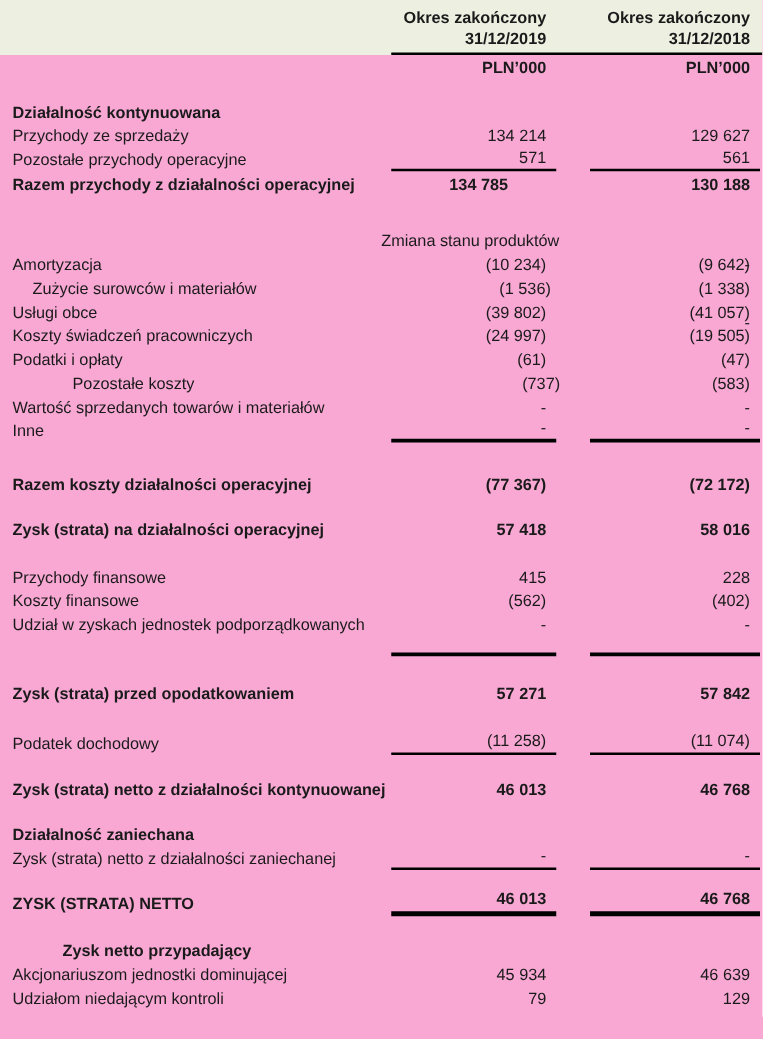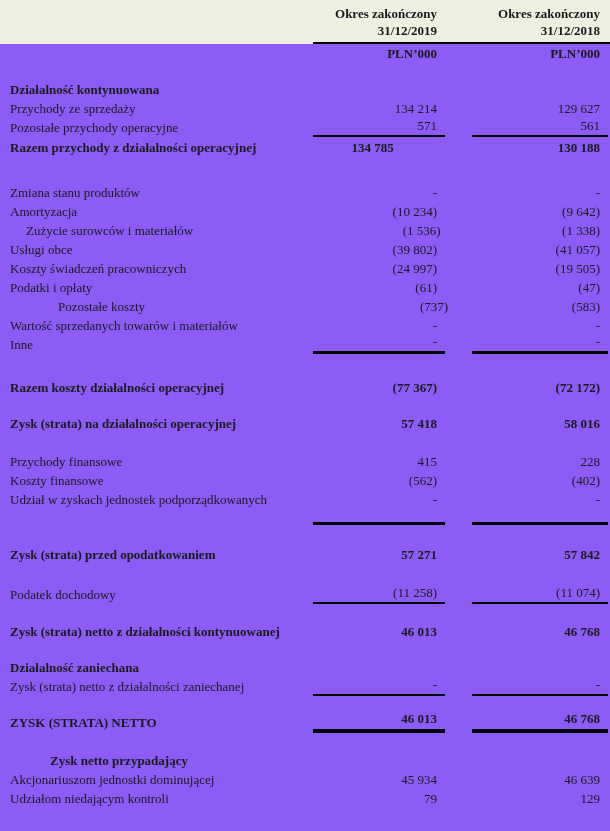--- a/index.html
+++ b/index.html
@@ -6,24 +6,24 @@
     --band:#edf0e1;
     --text:#1a1a1a;
     --rule:#000000;
   }
   html,body{margin:0;padding:0;background:#ffffff;}
   .page{
     width:610px;
     height:831px;
     box-sizing:border-box;
     padding-bottom:10px;
-    font-family:Liberation Serif, serif;
+    font-family:Liberation Sans, sans-serif;
     font-size:13px;
     color:var(--text);
-    background:#8b5cf6;
+    background:#f9a8d4;
     overflow:hidden;
   }
   .row{
     display:flex;
     align-items:flex-end;
     box-sizing:border-box;
     padding-right:2px;
   }
   .label{
     width:313px;
@@ -117,21 +117,21 @@
         <div class="colgap"></div>
         <div class="v v2 rb-thin">561</div>
       </div>
       <div class="row" style="height: 22px; line-height: 22px; gap: 33px;">
         <div class="label bold">Razem przychody z działalności operacyjnej</div>
         <div class="v bold">134 785</div>
         <div class="colgap"></div>
         <div class="v v2 bold">130 188</div>
       </div>
       <div class="spacer" style="height: 24px;"></div>
-      <div class="row" style="height: 19px; line-height: 19px;">
+      <div class="row" style="height: 19px; line-height: 19px; flex-direction: column;">
         <div class="label">Zmiana stanu produktów</div>
         <div class="v">-</div>
         <div class="colgap"></div>
         <div class="v v2">-</div>
       </div>
       <div class="row" style="height: 19px; line-height: 19px;">
         <div class="label">Amortyzacja</div>
         <div class="v">(10 234)</div>
         <div class="colgap"></div>
         <div class="v v2">(9 642)</div>

